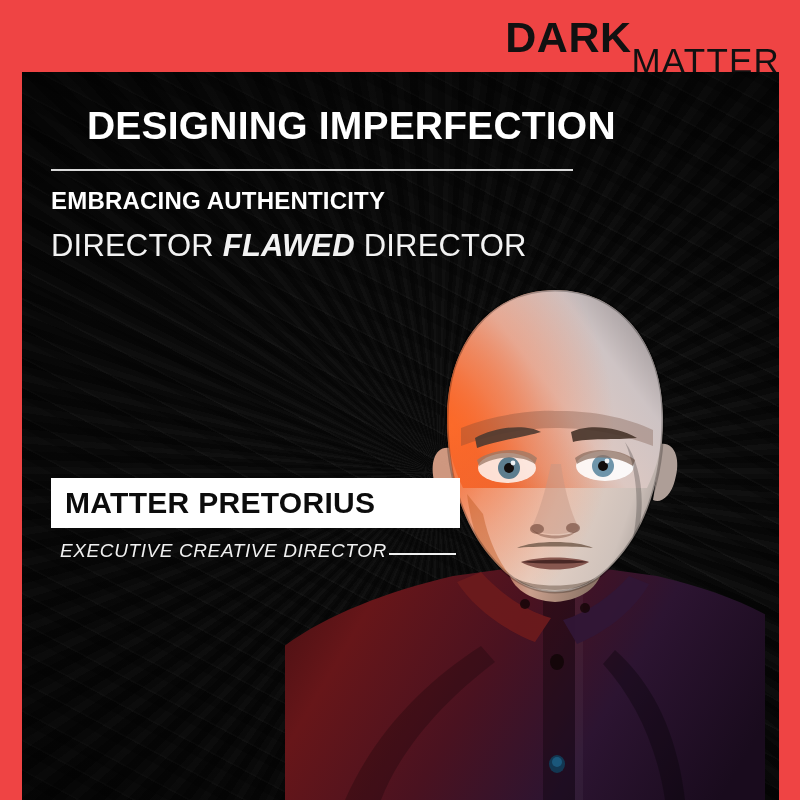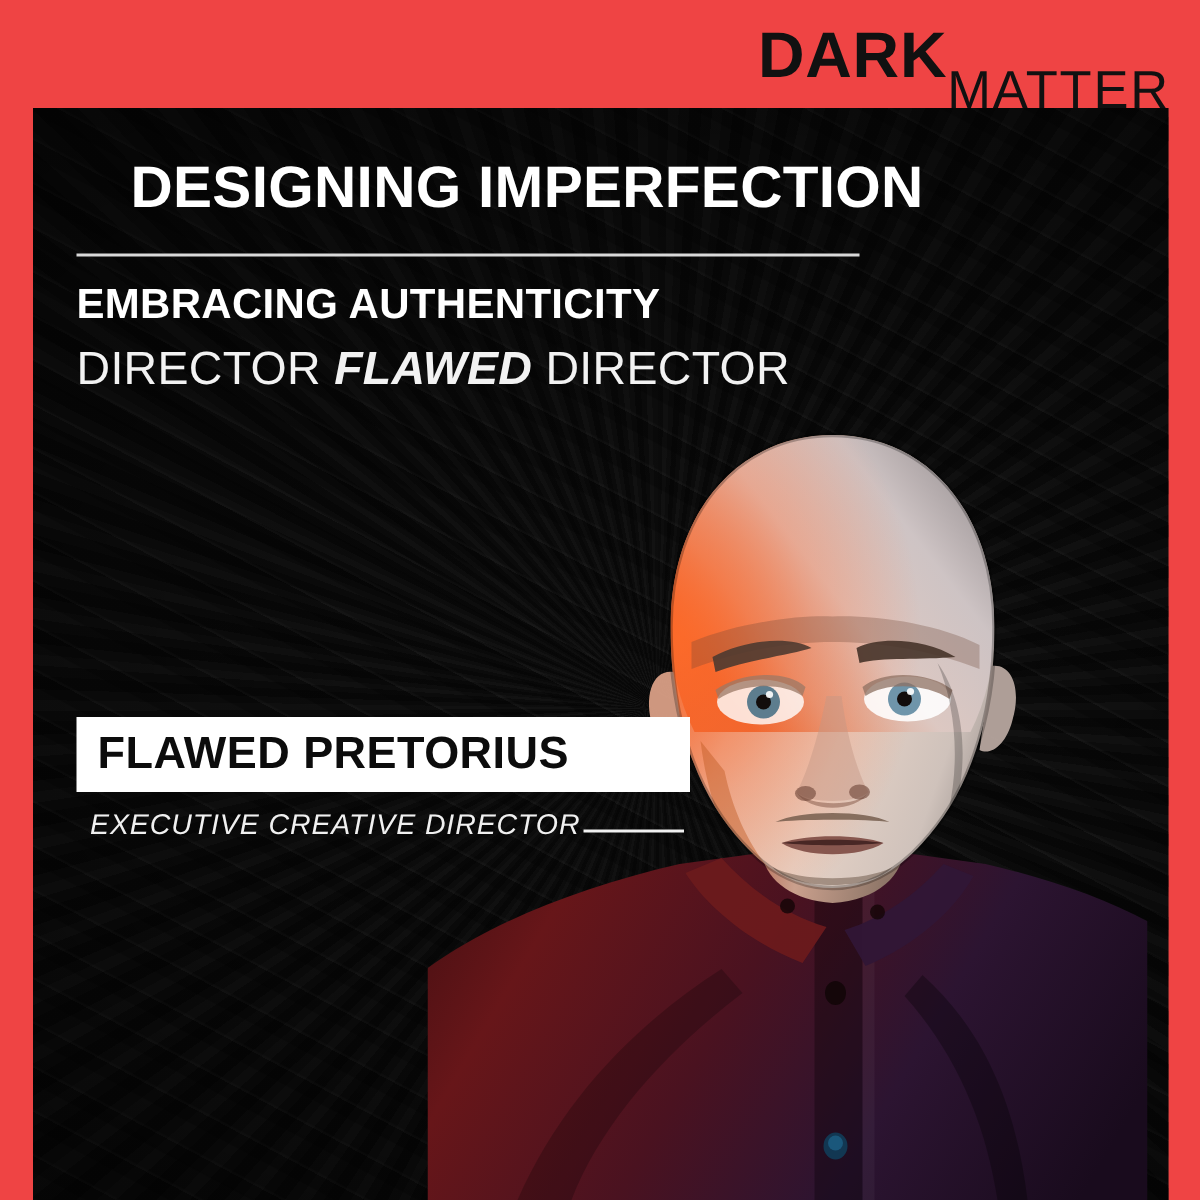--- a/index.html
+++ b/index.html
@@ -39,21 +39,21 @@
             rgba(0,0,0,0) 0%, rgba(0,0,0,.45) 62%, rgba(0,0,0,.8) 100%);}
 
   
   .title{position:absolute;left:51px;top:106px;
          font-size:39px;font-weight:700;color:#ffffff;letter-spacing:.2px;
          line-height:1;white-space:nowrap;margin-left:36px;}
   .rule{position:absolute;left:51px;top:169px;width:522px;height:2px;
         background:#d9d9d9;}
 
   .sub1{position:absolute;left:51px;top:189px;
-        font-size:28px;font-weight:700;color:#ffffff;letter-spacing:.2px;
+        font-size:24px;font-weight:700;color:#ffffff;letter-spacing:.2px;
         line-height:1;white-space:nowrap;}
   .sub2{position:absolute;left:51px;top:230px;
         font-size:31px;font-weight:400;color:#f2f2f2;letter-spacing:.2px;
         line-height:1;white-space:nowrap;}
   .sub2 .flw{font-weight:700;font-style:italic;text-align:center;}
 
   
   .portrait{position:absolute;left:285px;top:232px;width:480px;height:568px;overflow:hidden;}
   .prt-svg{position:absolute;left:0;top:0;width:480px;height:568px;}
 
@@ -210,18 +210,18 @@
       <path d="M164 216 C150 214 144 232 150 252 C154 268 164 276 172 272 Z" fill="#d99f86" opacity=".95"></path>
       <path d="M376 212 C390 210 396 228 390 248 C386 264 376 272 368 268 Z" fill="#b7a79f" opacity=".95"></path>
 
       <path d="M270 58 C335 58 378 112 378 186 C378 252 358 300 330 330
                C312 350 292 360 270 360 C248 360 228 350 210 330
                C182 300 162 252 162 186 C162 112 205 58 270 58 Z" fill="none" stroke="#000" stroke-opacity=".25" stroke-width="3"></path>
     </svg>
   </div>
 
   <div class="nameplate">
-    <span>FLAWED PRETORIUS</span>
+    <span>MATTER PRETORIUS</span>
   </div>
   <div class="role">EXECUTIVE CREATIVE DIRECTOR</div>
   <div class="role-dash"></div>
 
 </div>
 
 </body></html>

